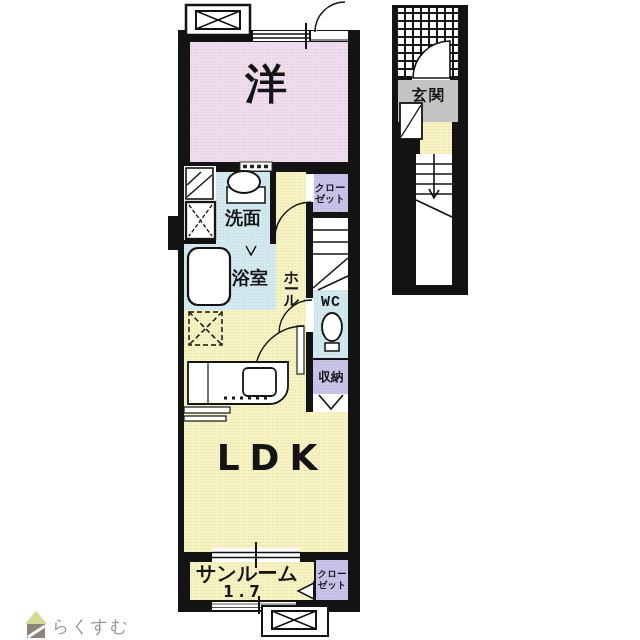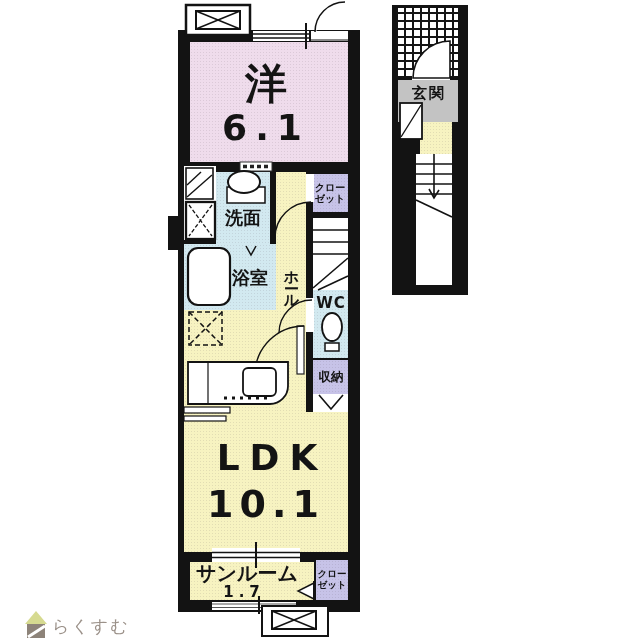--- a/index.html
+++ b/index.html
@@ -194,42 +194,40 @@
     </g>
 
     <g>
       <polygon points="25,624 36,611 47,624" fill="#d6da90"></polygon>
       <rect x="27" y="624" width="18" height="14" fill="#8d8379"></rect>
       <line x1="28" y1="637" x2="45" y2="626" stroke="#fff" stroke-width="3"></line>
     </g>
   </svg>
 
   <div class="lbl" style="left:266px;top:84px;font-size:42px;">洋</div>
-  <div class="lbl" style="left:266px;top:128px;font-size:36px;letter-spacing:8px;">6.1</div>
 
   <div class="lbl" style="left:243px;top:218px;font-size:18px;text-align:right;">洗面</div>
   <div class="lbl" style="left:250px;top:278px;font-size:18px;">浴室</div>
   <div class="lbl vert" style="left:291px;top:282px;font-size:15px;letter-spacing:3px;">ホール</div>
 
   <div class="lbl" style="left:330px;top:193px;font-size:10px;">
     <span>クロー</span><br>
     <span>ゼット</span>
   </div>
 
-  <div class="lbl" style="left:331px;top:303px;font-size:15px;letter-spacing:1px;">WC</div>
+  <div class="lbl" style="left:331px;top:303px;font-size:15px;letter-spacing:1px;font-family:Liberation Mono, monospace;">WC</div>
   <div class="lbl" style="left:331px;top:377px;font-size:12.5px;text-align:center;">収納</div>
 
   <div class="lbl" style="left:272px;top:458px;font-size:36px;letter-spacing:10px;">LDK</div>
-  <div class="lbl" style="left:266px;top:504px;font-size:38px;letter-spacing:6px;">10.1</div>
 
   <div class="lbl" style="left:247px;top:573px;font-size:20px;">サンルーム</div>
   <div class="lbl" style="left:244px;top:592px;font-size:15px;letter-spacing:5px;">1.7</div>
 
   <div class="lbl" style="left:332px;top:580px;font-size:9.5px;">
     <span>クロー</span><br>
     <span>ゼット</span>
   </div>
 
-  <div class="lbl" style="left:429px;top:95px;font-size:15px;letter-spacing:2px;font-family:Liberation Mono, monospace;">玄関</div>
+  <div class="lbl" style="left:429px;top:95px;font-size:15px;letter-spacing:2px;">玄関</div>
 
   <div id="wm" style="left:52px;top:615px;font-family:Liberation Mono, monospace;">らくすむ</div>
 
 </div>
 
 </body></html>

